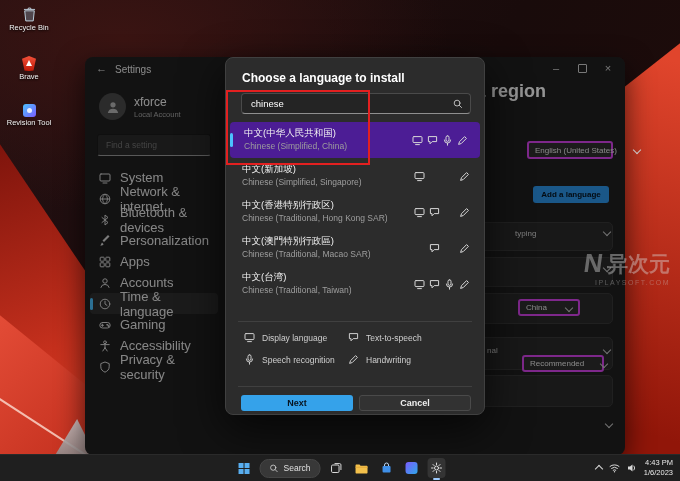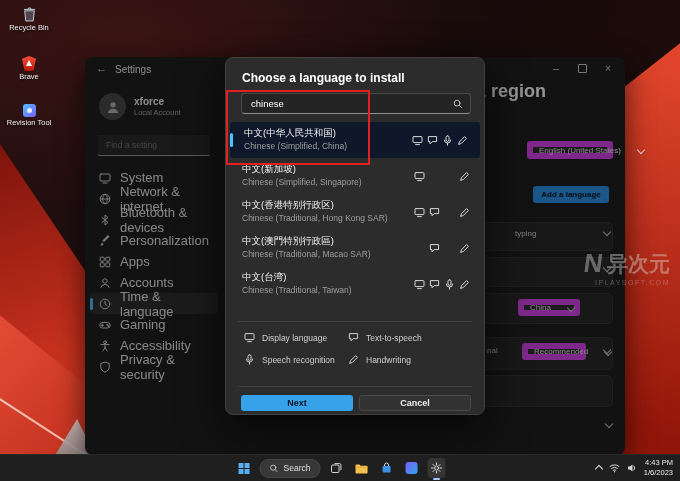--- a/index.html
+++ b/index.html
@@ -44,51 +44,51 @@
   .tbar{position:absolute;top:0;left:0;right:0;height:24px;}
   .back{position:absolute;left:11px;top:5px;font-size:11px;color:#e0e0e0;cursor:pointer;}
   .wtitle{position:absolute;left:30px;top:7px;font-size:10px;color:#ececec;}
   .wctrls{position:absolute;right:4px;top:2px;display:flex;}
   .wctrl{width:26px;height:18px;display:flex;align-items:center;justify-content:center;color:#cfcfcf;font-size:11px;}
   .maxbox{width:7px;height:7px;border:1px solid #cfcfcf;border-radius:1px;display:inline-block;}
   
   .side{position:absolute;top:24px;left:0;width:138px;bottom:0;}
   .account{display:flex;align-items:center;gap:8px;padding:12px 14px 8px;}
   .avatar{width:27px;height:27px;border-radius:50%;background:#4a4a4a;display:flex;align-items:center;justify-content:center;flex:none;}
-  .acc-name{font-size:10px;font-weight:bold;color:#f2f2f2;line-height:1.25;}
+  .acc-name{font-size:12px;font-weight:normal;color:#f2f2f2;line-height:1.25;}
   .acc-type{font-size:7.5px;color:#a8a8a8;}
   .findbox{margin:6px 12px 0;height:20px;background:#2b2b2b;border:1px solid #1a1a1a;border-bottom:1px solid #9a9a9a;
     border-radius:3px;display:flex;align-items:center;padding:0 6px;}
   .findbox input{background:transparent;border:none;outline:none;width:100%;font-family:inherit;font-size:8.5px;color:#cfcfcf;}
   .nav{margin-top:11px;}
   .nav-item{height:21px;display:flex;align-items:center;gap:9px;padding:0 10px 0 14px;font-size:13px;color:#e6e6e6;cursor:pointer;}
   .nav-item.sel{background:#2f2f2f;border-radius:4px;margin:0 5px;padding-left:9px;position:relative;}
   .nav-item.sel::before{content:"";position:absolute;left:0;top:4.5px;width:3px;height:12px;border-radius:2px;background:#4cc2ff;}
   .nicon{width:12px;height:12px;flex:none;display:flex;align-items:center;justify-content:center;}
   
   .cl{position:absolute;inset:0;}
   .heading{position:absolute;left:298px;top:24px;font-size:18px;font-weight:bold;color:#fff;white-space:nowrap;}
-  .dd{position:absolute;background:#2f2f2f;border:6px solid #d946ef;border-radius:3px;display:flex;align-items:center;
+  .dd{position:absolute;background:#2f2f2f;border:2px solid #d946ef;border-radius:3px;display:flex;align-items:center;
     justify-content:space-between;padding:0 6px;font-size:8px;color:#e8e8e8;white-space:nowrap;gap:11px;}
   .chev{width:5px;height:5px;border-right:1px solid #c8c8c8;border-bottom:1px solid #c8c8c8;transform:rotate(45deg);display:inline-block;flex:none;margin-left:6px;}
   .chev.abs{position:absolute;margin:0;}
   .addbtn{position:absolute;left:448px;top:129px;width:76px;height:17px;background:#2e96ea;color:#06131f;
     border-radius:3px;display:flex;align-items:center;justify-content:center;font-size:8px;font-weight:bold;cursor:pointer;}
   .card{position:absolute;left:150px;right:12px;background:#2a2a2a;border:1px solid #383838;border-radius:5px;}
   .frag{position:absolute;font-size:8px;color:#d6d6d6;white-space:nowrap;}
   
   .dialog{position:absolute;left:225px;top:57px;width:260px;height:358px;background:#2c2c2c;border:1px solid #404040;
     border-radius:8px;box-shadow:0 14px 44px rgba(0,0,0,.7);z-index:50;box-sizing:border-box;}
   .dtitle{position:absolute;left:16px;top:13px;font-size:12px;font-weight:bold;color:#fff;}
   .dsearch{position:absolute;left:15px;top:35px;width:230px;height:21px;background:#242424;border:1px solid #4a4a4a;
     border-bottom:1px solid #8f8f8f;border-radius:4px;display:flex;align-items:center;padding:0 7px;box-sizing:border-box;}
   .dsearch input{background:transparent;border:none;outline:none;flex:1;font-family:inherit;font-size:9.5px;color:#fff;}
   .dlist{position:absolute;left:0;right:0;top:64px;}
   .drow{position:relative;height:36px;cursor:pointer;}
-  .drow.sel{background:#0f172a;border-radius:4px;margin:0 4px;}
+  .drow.sel{background:#4c1d95;border-radius:4px;margin:0 4px;}
   .drow.sel::before{content:"";position:absolute;left:0;top:11px;width:3px;height:14px;border-radius:2px;background:#4cc2ff;}
   .dnat{position:absolute;left:16px;top:5px;font-size:9.5px;color:#f2f2f2;white-space:nowrap;}
   .deng{position:absolute;left:16px;top:19px;font-size:8.5px;color:#9e9e9e;white-space:nowrap;}
   .drow.sel .dnat,.drow.sel .deng{left:14px;}
   .dicons{position:absolute;right:13px;top:12px;width:58px;height:12px;}
   .drow.sel .dicons{right:11px;}
   .fslot{position:absolute;top:0;width:12px;height:12px;display:flex;align-items:center;justify-content:center;}
   .s0{left:0;} .s1{left:15px;} .s2{left:30px;} .s3{left:45px;}
   .ddiv{position:absolute;left:12px;right:12px;height:1px;background:#404040;}
   .dlegend{position:absolute;left:18px;right:14px;top:274px;display:grid;grid-template-columns:104px 1fr;row-gap:11px;}
@@ -280,21 +280,21 @@
       <i class="chev abs" style="left:519px;top:172px;"></i>
       <div class="card" style="top:200px;height:28px;"></div>
       <i class="chev abs" style="left:519px;top:208px;"></i>
       <div class="card" style="top:236px;height:29px;"></div>
       <div class="dd" style="left:433px;top:242px;width:62px;height:17px;box-sizing:border-box;">
         <span>China</span>
         <i class="chev"></i>
       </div>
       <div class="card" style="top:280px;height:31px;"></div>
       <span class="frag" style="left:402px;top:289px;">nal</span>
-      <div class="dd" style="left:437px;top:286px;width:64px;height:17px;box-sizing:border-box;">
+      <div class="dd" style="left:437px;top:298px;width:82px;height:17px;box-sizing:border-box;">
         <span>Recommended</span>
         <i class="chev"></i>
       </div>
       <i class="chev abs" style="left:519px;top:290px;"></i>
       <div class="card" style="top:318px;height:30px;"></div>
       <i class="chev abs" style="left:521px;top:364px;"></i>
     </div>
 
     <div class="win-dim"></div>
   </div>

